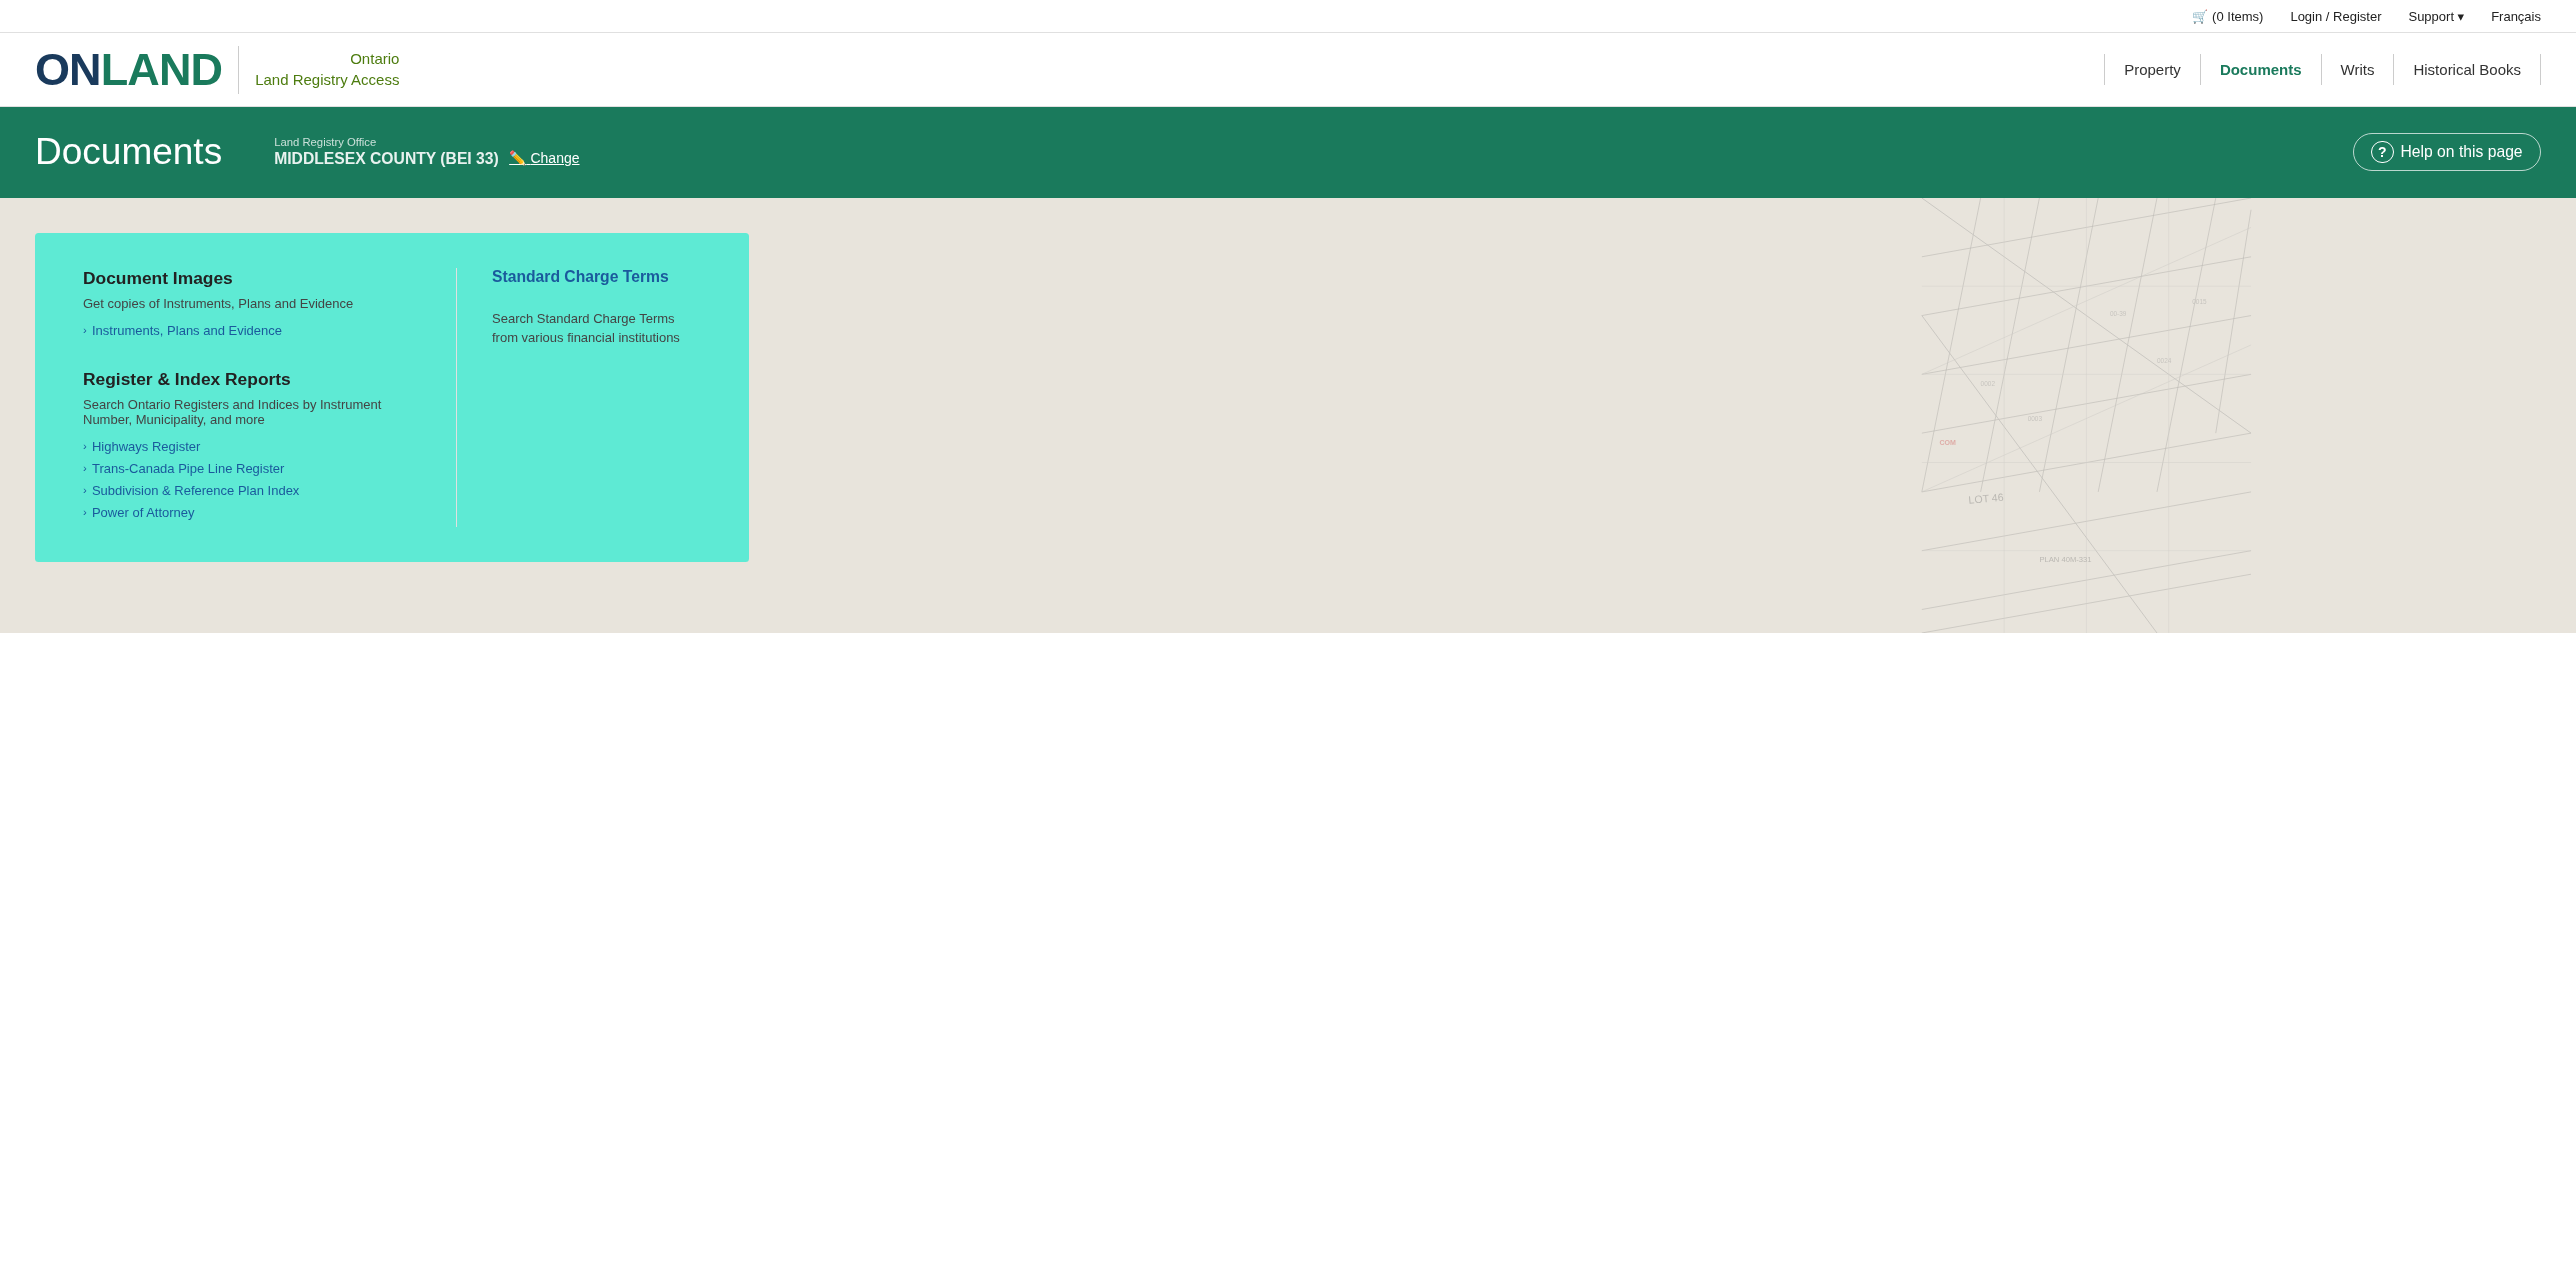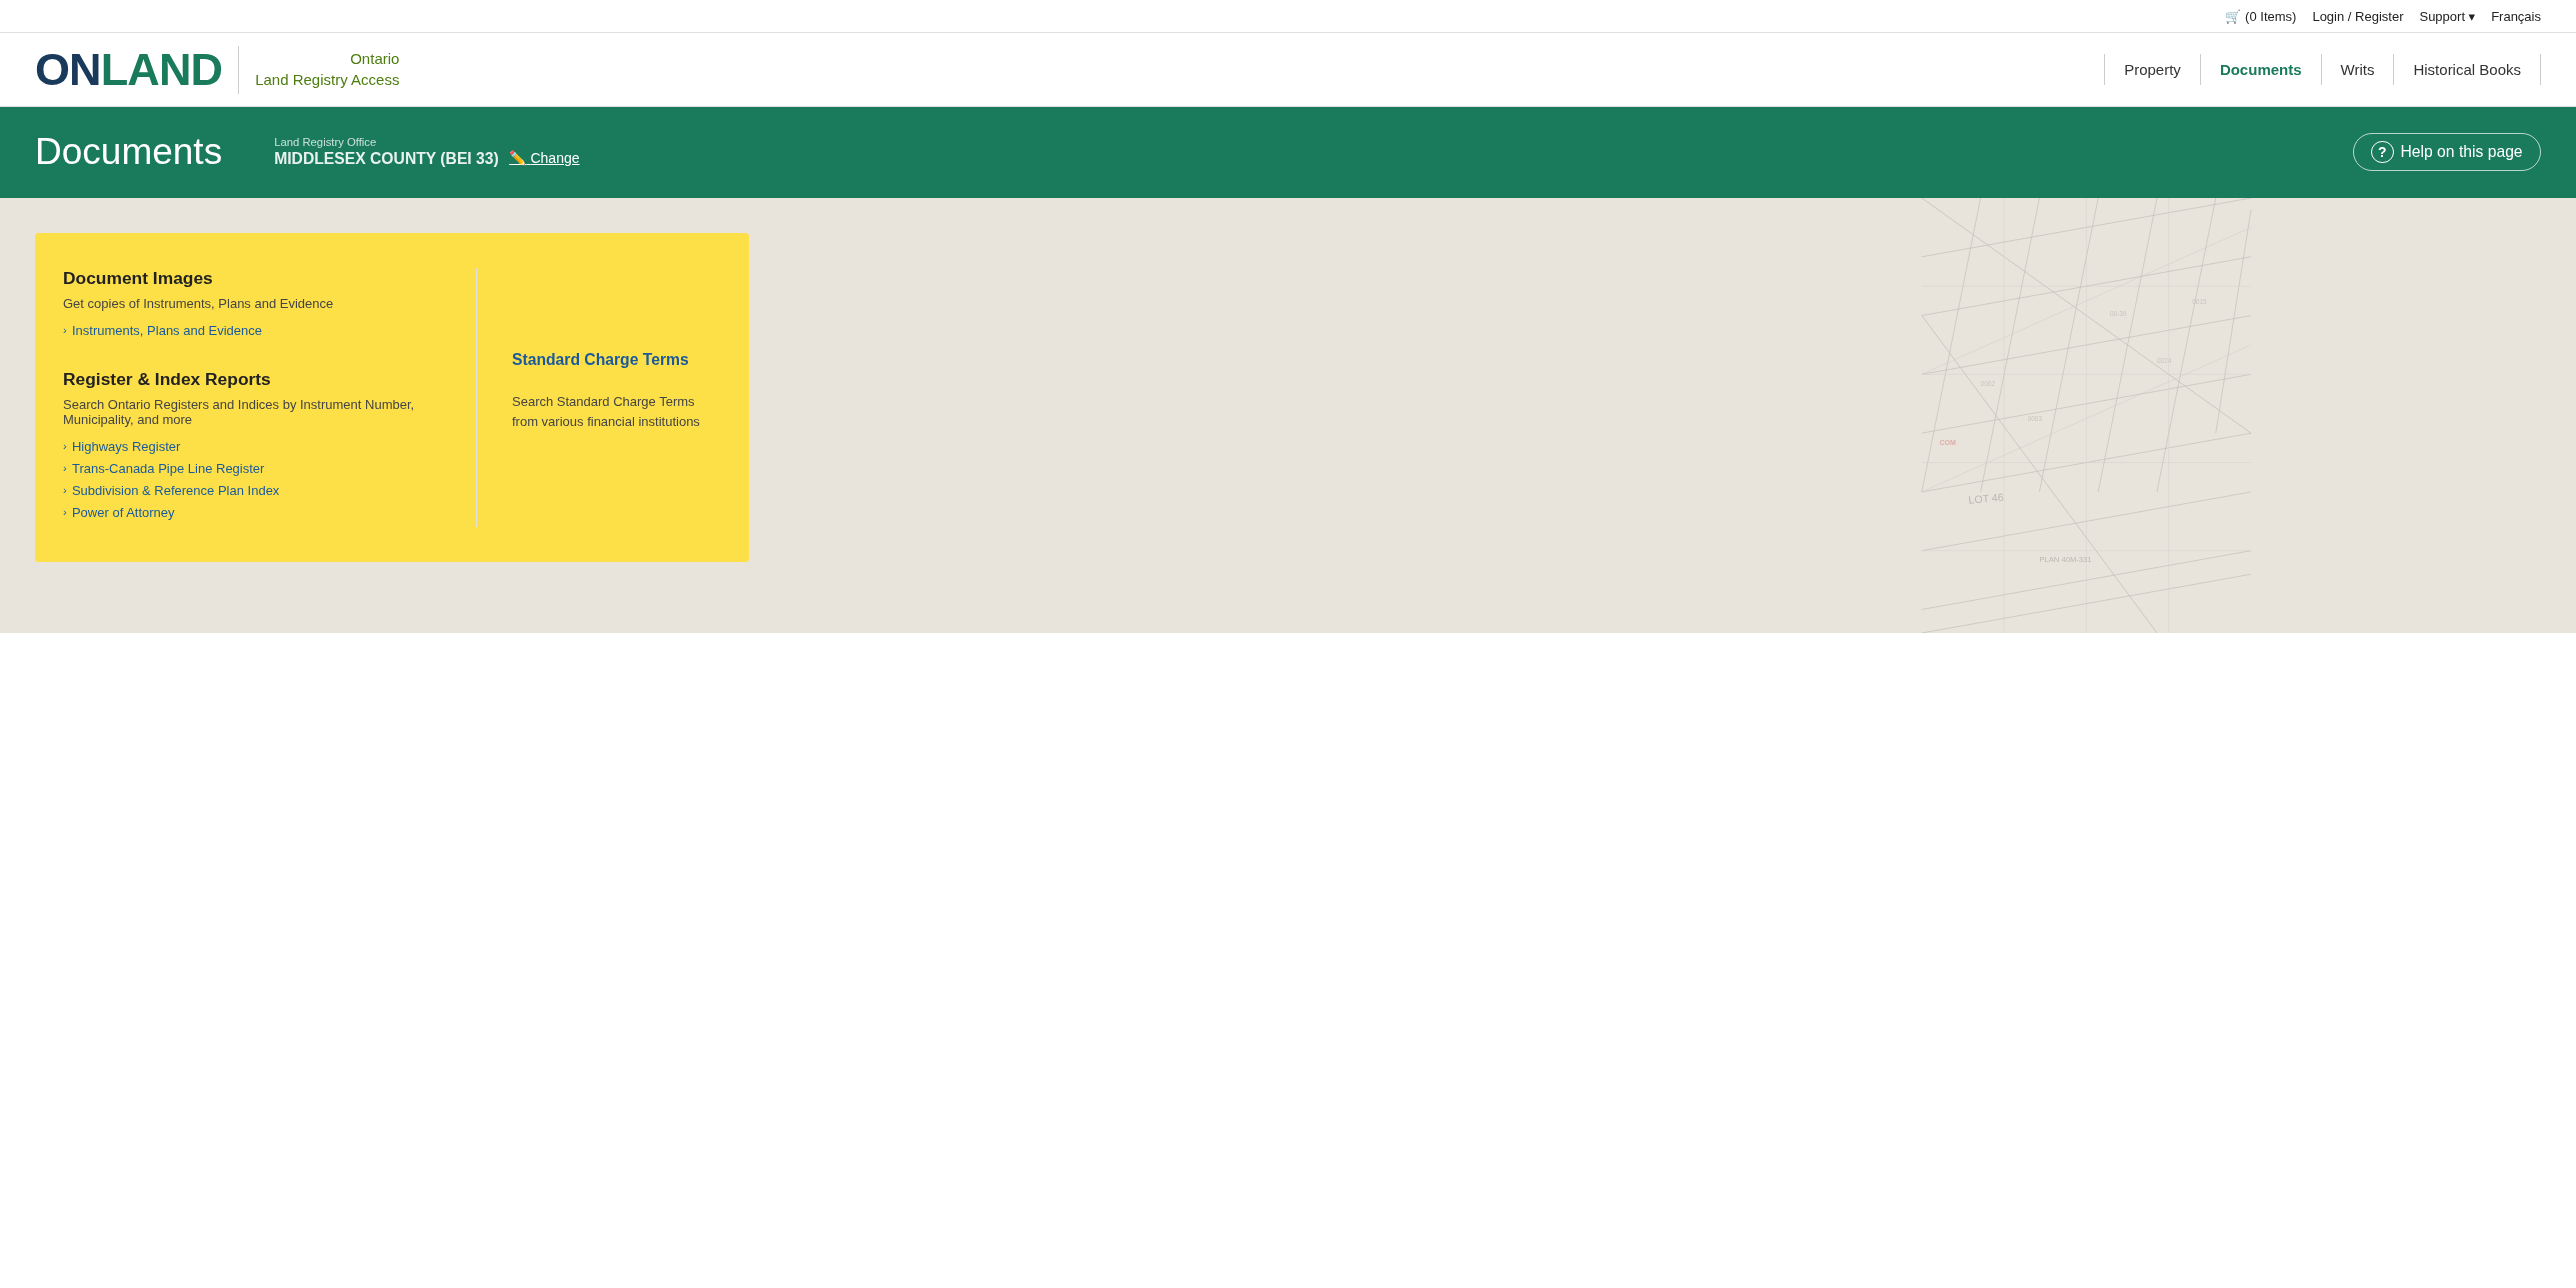--- a/index.html
+++ b/index.html
@@ -4,21 +4,21 @@
   <style>
     * { box-sizing: border-box; margin: 0; padding: 0; }
     body { font-family: Arial, sans-serif; background: #fff; color: #222; }
 
     
     .utility-bar {
       display: flex;
       justify-content: flex-end;
       align-items: center;
       padding: 8.7px 35px;
-      gap: 16px;
+      gap: 27px;
       font-size: 13px;
       border-bottom: 0.9px solid #e0e0e0;
     }
     .utility-bar a {
       text-decoration: none;
       color: #222;
     }
 
     
     .main-header {
@@ -155,29 +155,28 @@
       right: 0;
       top: 0;
       width: 38%;
       height: 100%;
       opacity: 0.35;
       overflow: hidden;
     }
 
     
     .card {
-      background: #fde047;
+      background: #5eead4;
       border-radius: 3.5px;
-      padding: 35px 28px;
+      padding: 35px 48px;
       max-width: 714px;
       position: relative;
       z-index: 1;
       display: flex;
       gap: 0;
-      align-items: center;
     }
     .card-left {
       flex: 1;
       padding-right: 35px;
       border-right: 0.9px solid #e0e0e0;
     }
     .card-right {
       flex: 0 0 244px;
       padding-left: 35px;
     }

